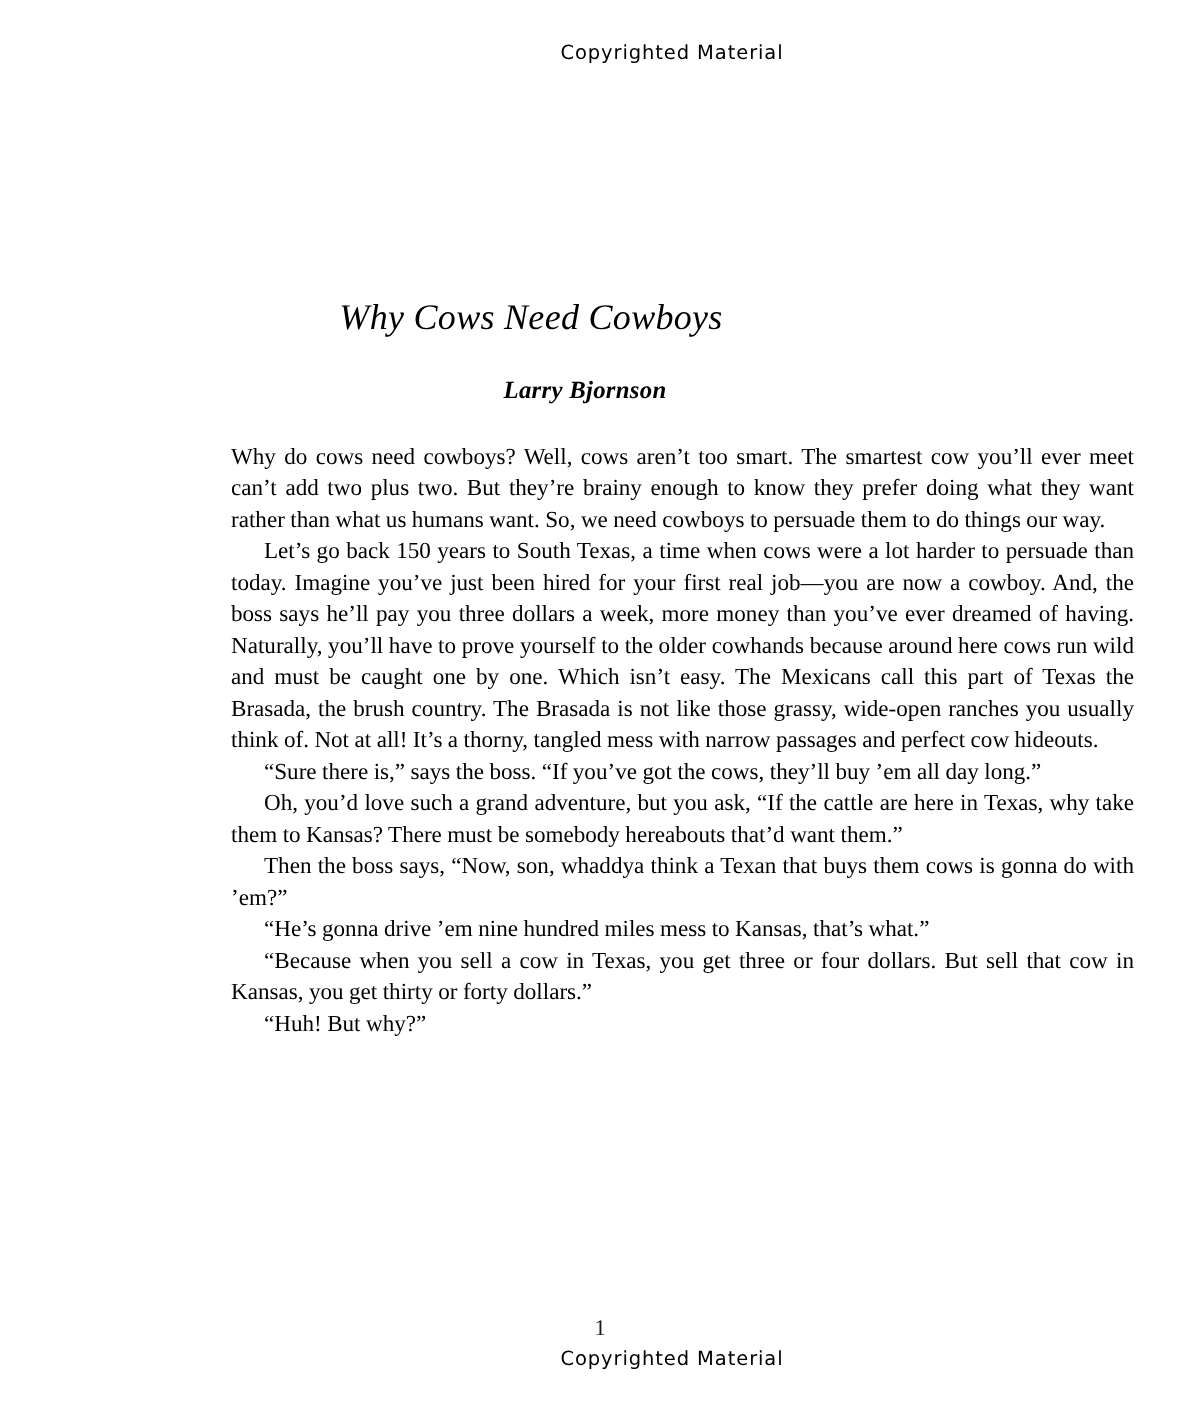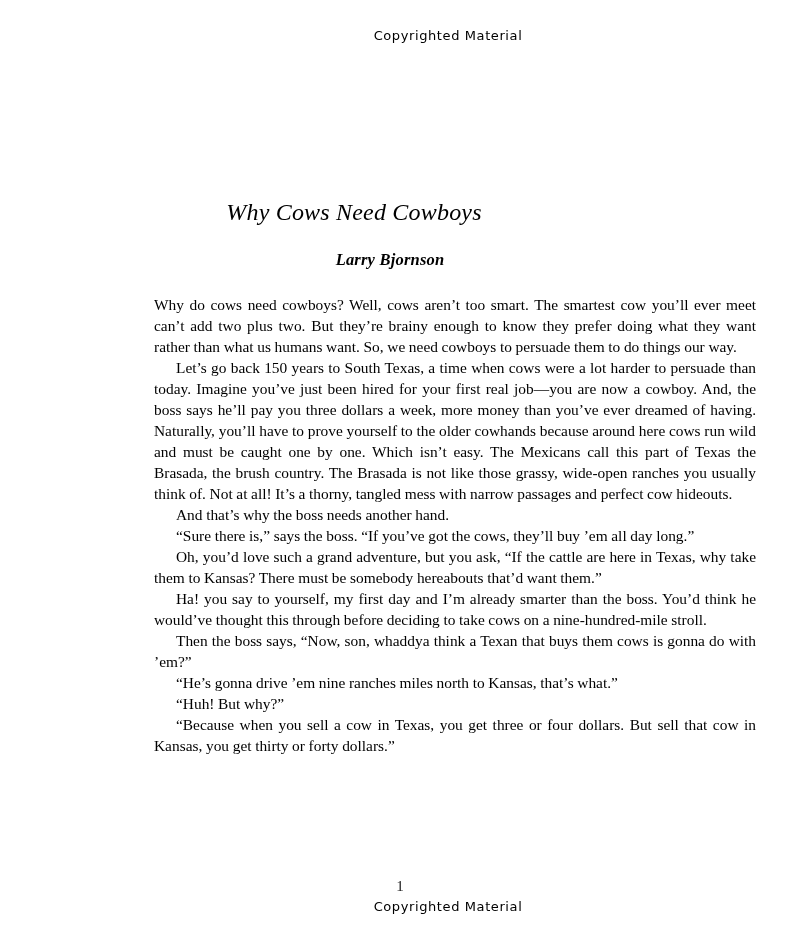--- a/index.html
+++ b/index.html
@@ -110,27 +110,25 @@
 
   <div class="copyright-band copyright-top">Copyrighted Material</div>
 
   <h1 class="title">Why Cows Need Cowboys</h1>
 
   <div class="author">Larry Bjornson</div>
 
   <div class="body-text">
     <p class="no-indent">Why do cows need cowboys? Well, cows aren’t too smart. The smartest cow you’ll ever meet can’t add two plus two. But they’re brainy enough to know they prefer doing what they want rather than what us humans want. So, we need cowboys to persuade them to do things our way.</p>
     <p>Let’s go back 150 years to South Texas, a time when cows were a lot harder to persuade than today. Imagine you’ve just been hired for your first real job—you are now a cowboy. And, the boss says he’ll pay you three dollars a week, more money than you’ve ever dreamed of having. Naturally, you’ll have to prove yourself to the older cowhands because around here cows run wild and must be caught one by one. Which isn’t easy. The Mexicans call this part of Texas the Brasada, the brush country. The Brasada is not like those grassy, wide-open ranches you usually think of. Not at all! It’s a thorny, tangled mess with narrow passages and perfect cow hideouts.</p>
-    <p>And that’s why the boss needs another hand.</p>
     <p>“Sure there is,” says the boss. “If you’ve got the cows, they’ll buy ’em all day long.”</p>
     <p>Oh, you’d love such a grand adventure, but you ask, “If the cattle are here in Texas, why take them to Kansas? There must be somebody hereabouts that’d want them.”</p>
-    <p>Ha! you say to yourself, my first day and I’m already smarter than the boss. You’d think he would’ve thought this through before deciding to take cows on a nine-hundred-mile stroll.</p>
     <p>Then the boss says, “Now, son, whaddya think a Texan that buys them cows is gonna do with ’em?”</p>
-    <p>“He’s gonna drive ’em nine ranches miles north to Kansas, that’s what.”</p>
+    <p>“He’s gonna drive ’em nine hundred miles mess to Kansas, that’s what.”</p>
+    <p>“Because when you sell a cow in Texas, you get three or four dollars. But sell that cow in Kansas, you get thirty or forty dollars.”</p>
     <p>“Huh! But why?”</p>
-    <p>“Because when you sell a cow in Texas, you get three or four dollars. But sell that cow in Kansas, you get thirty or forty dollars.”</p>
   </div>
 
   <div class="folio">1</div>
 
   <div class="copyright-band copyright-bottom">Copyrighted Material</div>
 
 </div>
 
 </body></html>

